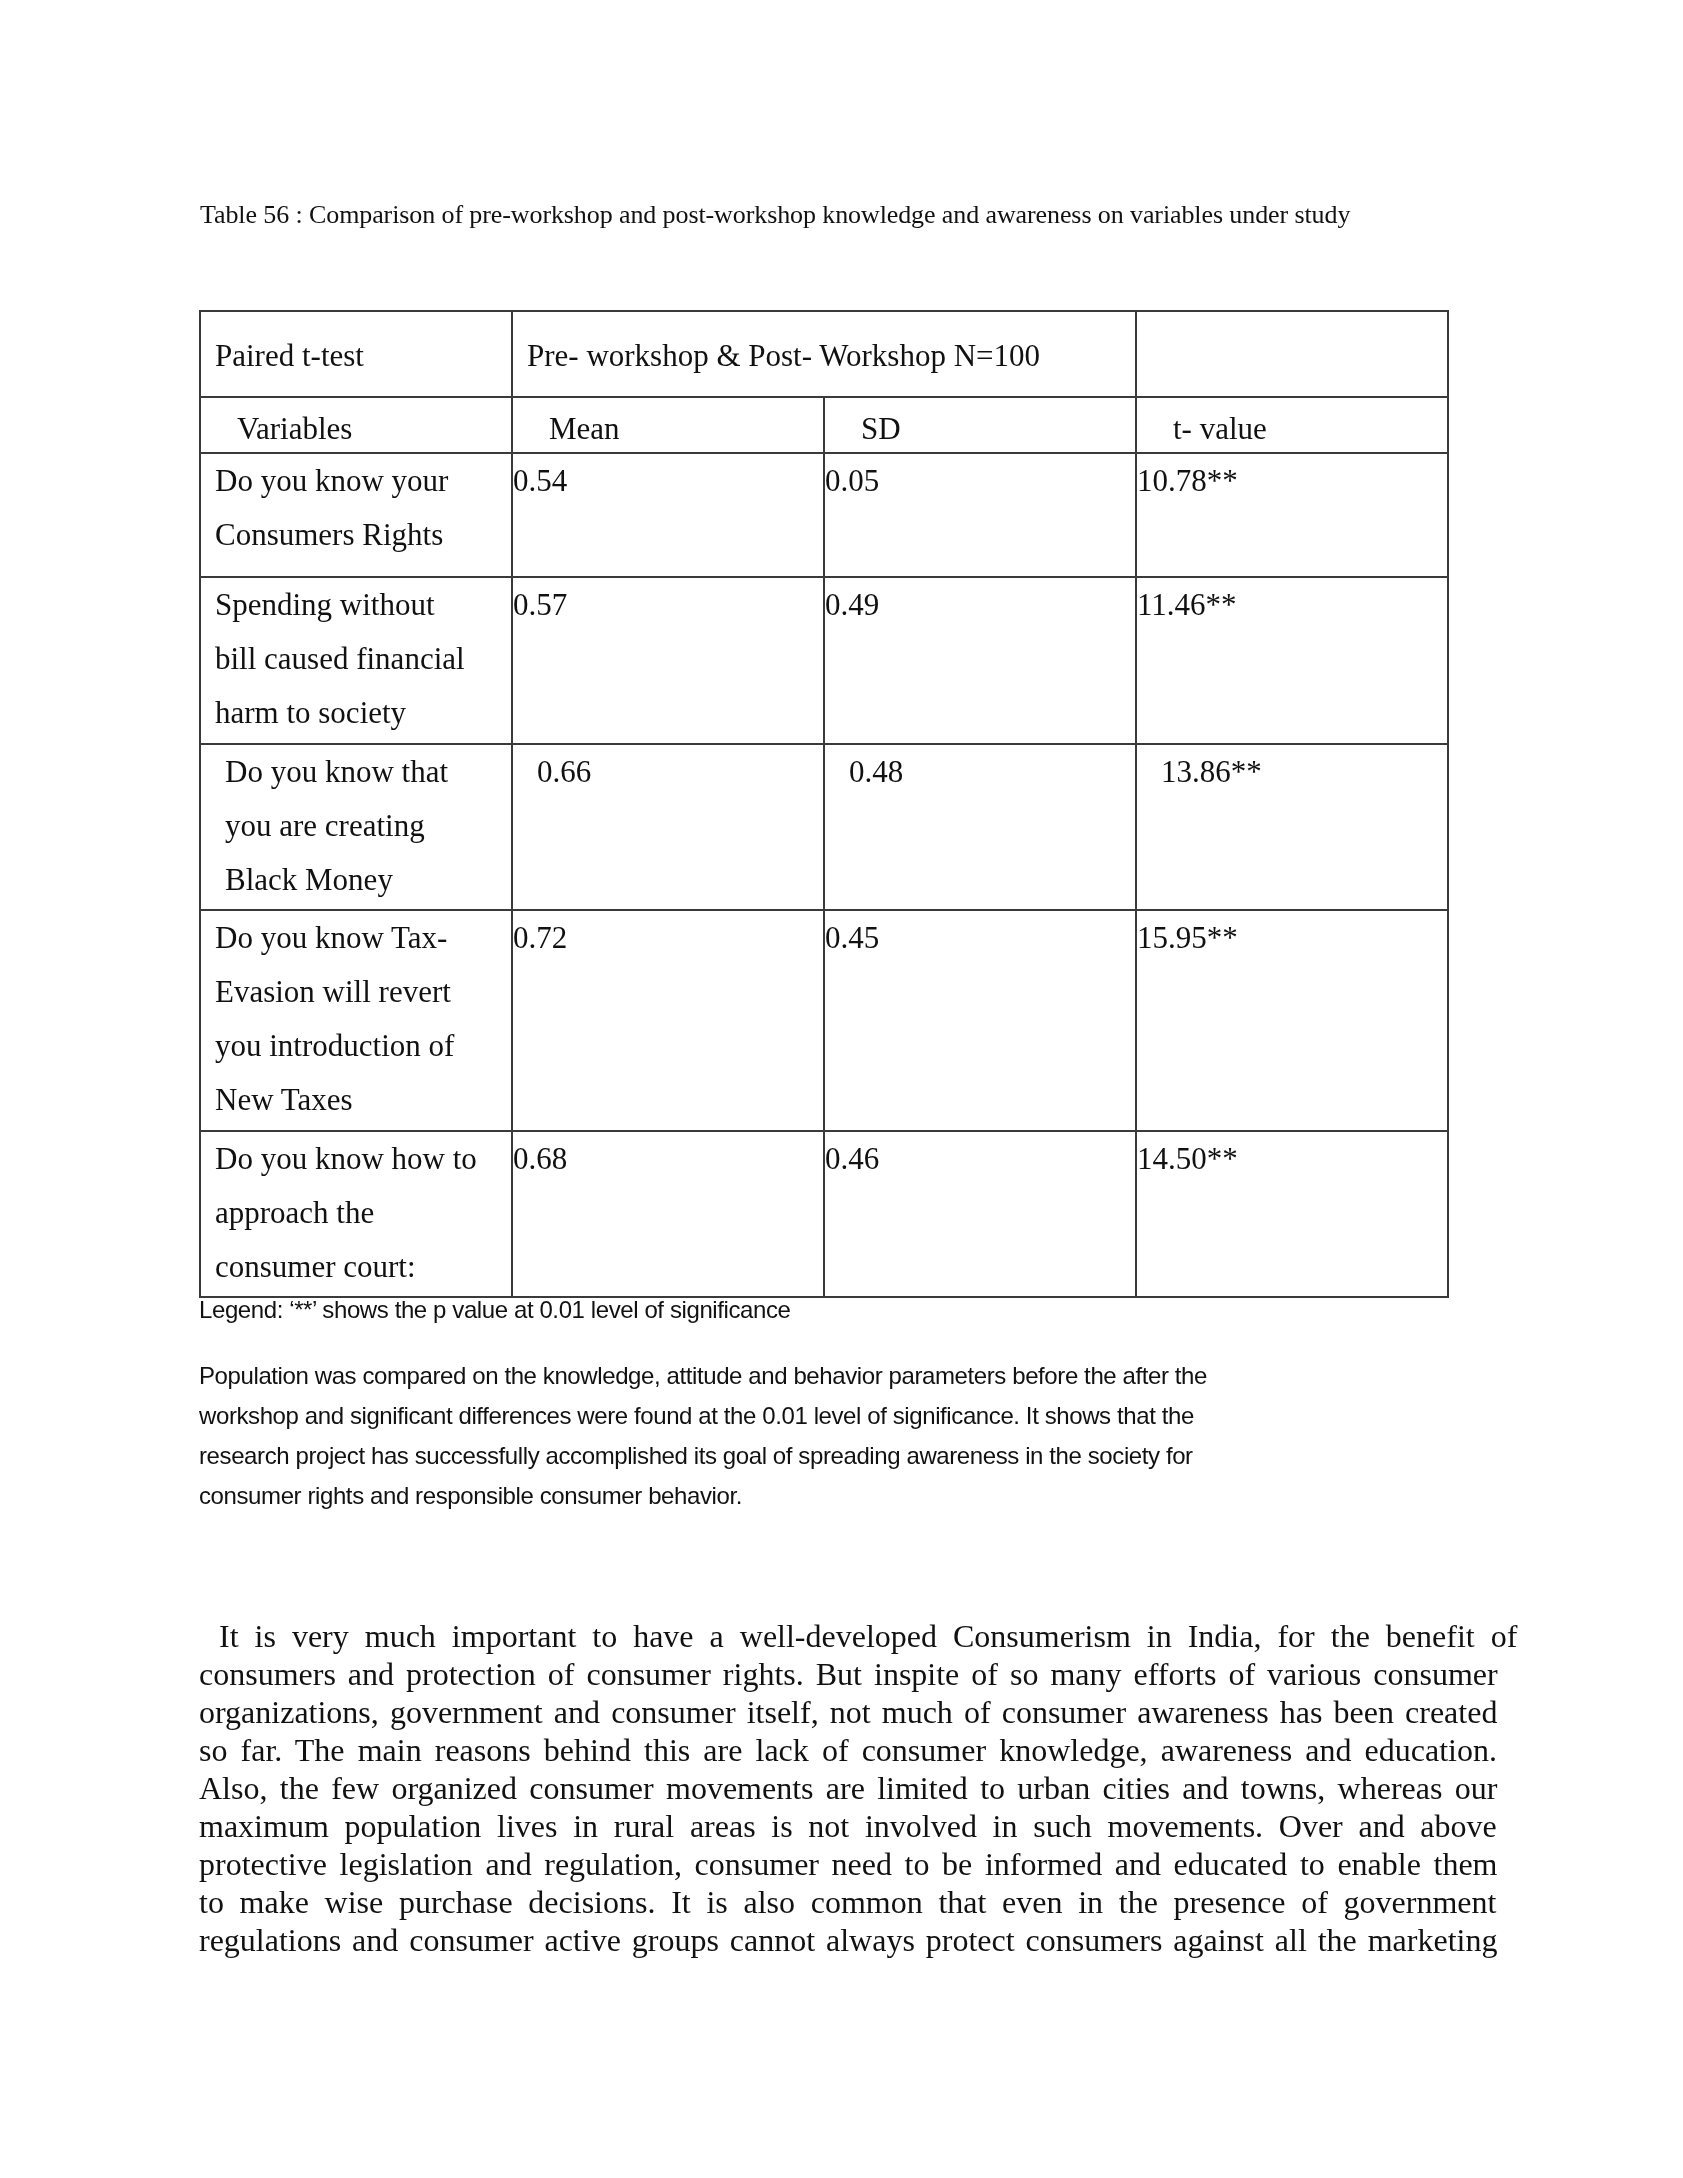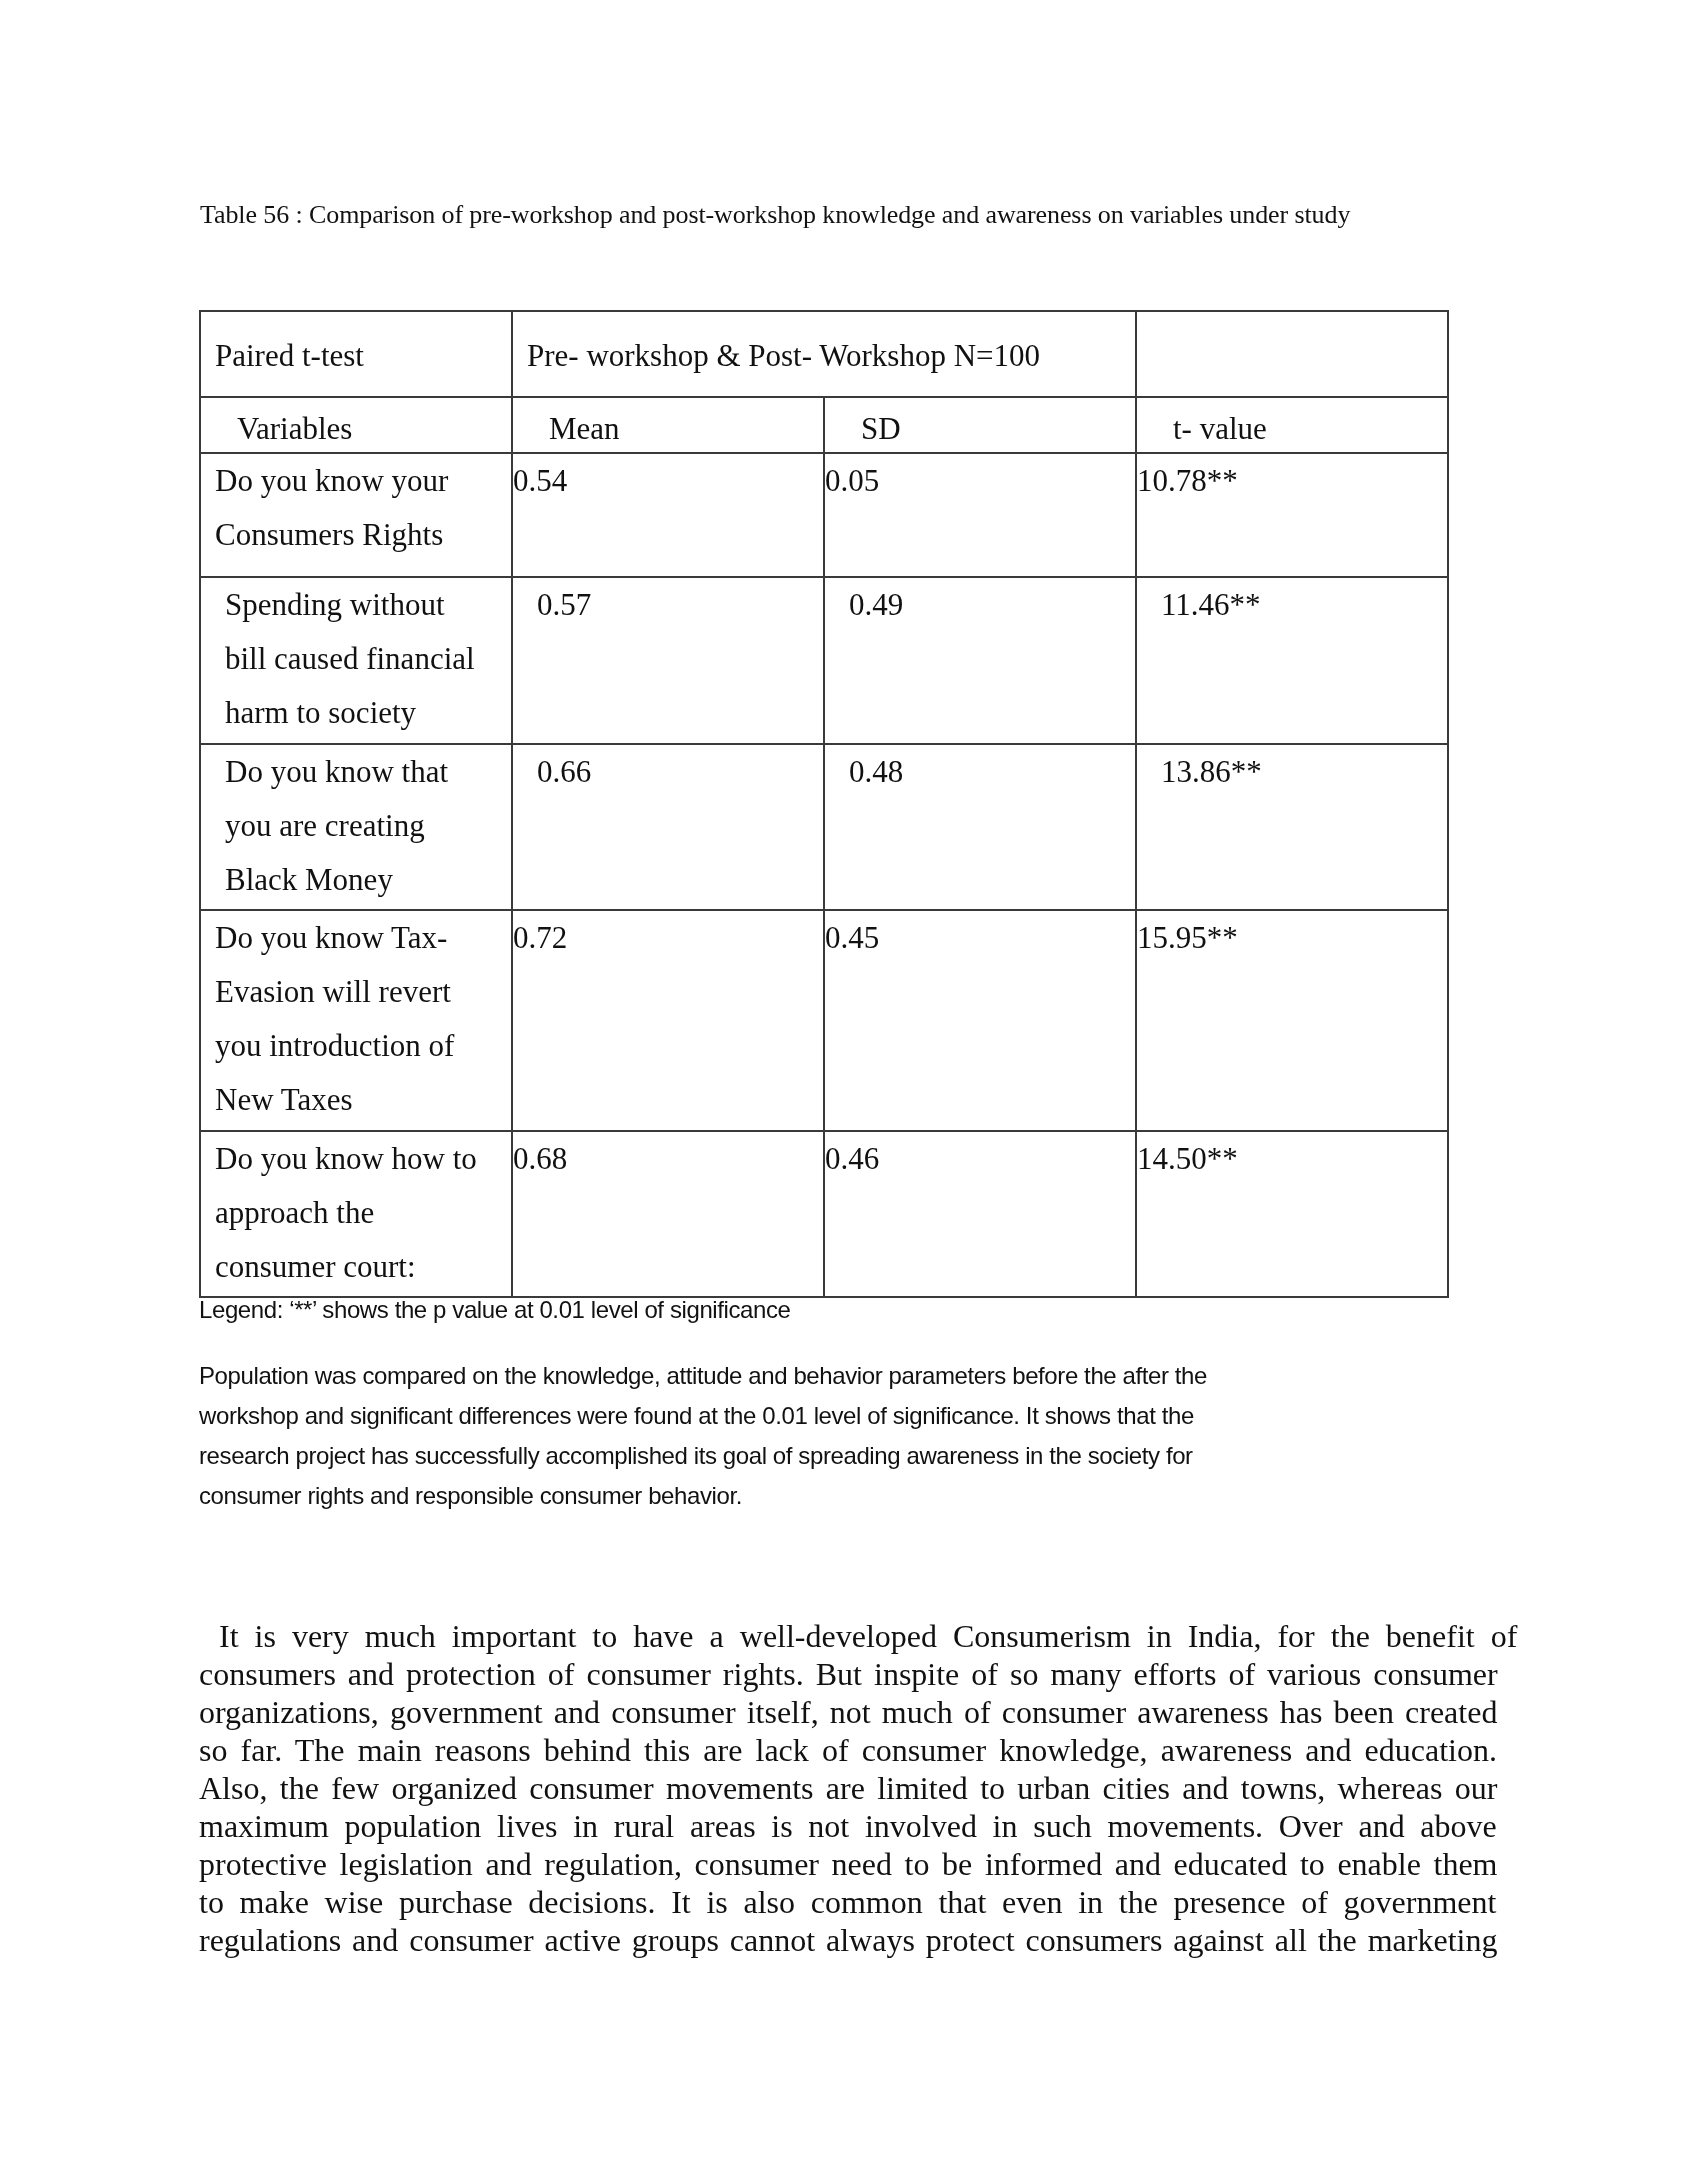--- a/index.html
+++ b/index.html
@@ -58,21 +58,21 @@
       vertical-align: bottom;
       line-height: 46px;
       padding-left: 36px;
     }
     #data-table td.num {
       text-align: left;
       padding-left: 0;
       padding-right: 0;
     }
     #data-table tr.r1 td { height: 122px; }
-    #data-table tr.r2 td { height: 165px; padding-left: 24px; }
+    #data-table tr.r2 td { height: 165px; }
     #data-table tr.r3 td { height: 164px; padding-left: 24px; }
     #data-table tr.r4 td { height: 219px; }
     #data-table tr.r5 td { height: 164px; }
     .var-line { display: block; white-space: nowrap; }
 
     #legend {
       position: absolute;
       left: 199px;
       top: 1293px;
       font-size: 24px;

